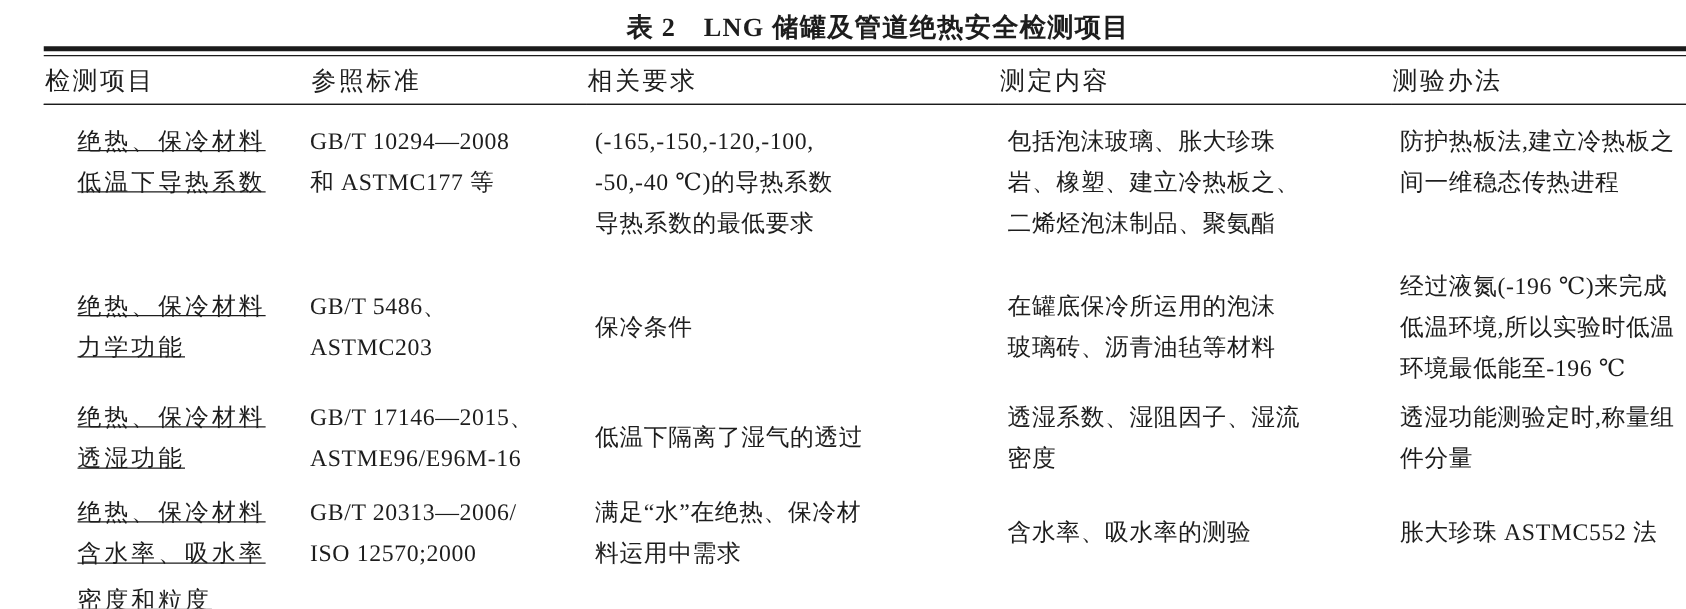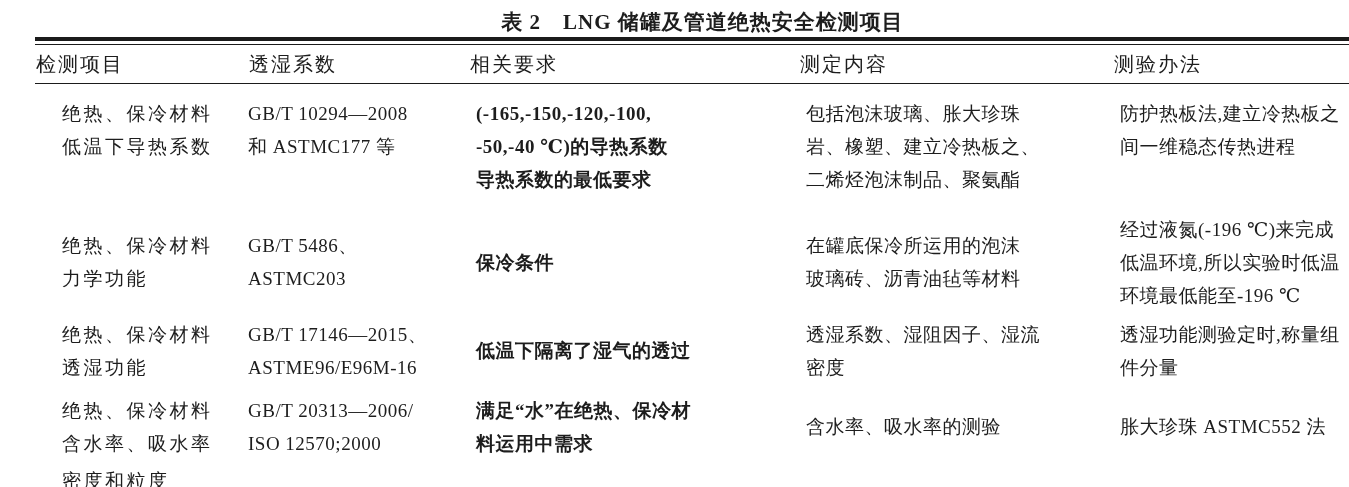--- a/index.html
+++ b/index.html
@@ -53,23 +53,23 @@
     letter-spacing: 2px;
     white-space: pre;
   }
 
   tbody td {
     vertical-align: middle;
     line-height: 33px;
     white-space: pre-line;
     padding: 0;
   }
-  td.c1 { padding-left: 27px; letter-spacing: 2.5px; }
+  td.c1 { padding-left: 27px; letter-spacing: 2.5px; text-decoration: underline; }
   td.c2 { text-align: left; letter-spacing: 0.5px; }
-  td.c3 { padding-left: 7px;  letter-spacing: 0.5px; font-weight: bold; }
+  td.c3 { padding-left: 7px;  letter-spacing: 0.5px; }
   td.c4 { padding-left: 7px;  letter-spacing: 0.5px; }
   td.c5 { padding-left: 7px;  letter-spacing: 0.5px; }
 
   tr.r0 td { height: 115px; vertical-align: top; padding-top: 13px; }
   tr.r1 td { height: 100px; }
   tr.r2 td { height: 77px; }
   tr.r3 td { height: 75px; }
   tr.r4 td { height: 31px; }
 </style>
 </head>
@@ -85,21 +85,21 @@
     <colgroup>
       <col class="c1">
         <col class="c2">
         <col class="c3">
         <col class="c4">
         <col class="c5">
     </colgroup>
     <thead>
       <tr>
         <th>检测项目</th>
-        <th>透湿系数</th>
+        <th>参照标准</th>
         <th>相关要求</th>
         <th>测定内容</th>
         <th>测验办法</th>
       </tr>
     </thead>
     <tbody>
       <tr class="r0">
         <td class="c1">绝热、保冷材料
 低温下导热系数</td>
         <td class="c2">GB/T 10294—2008

